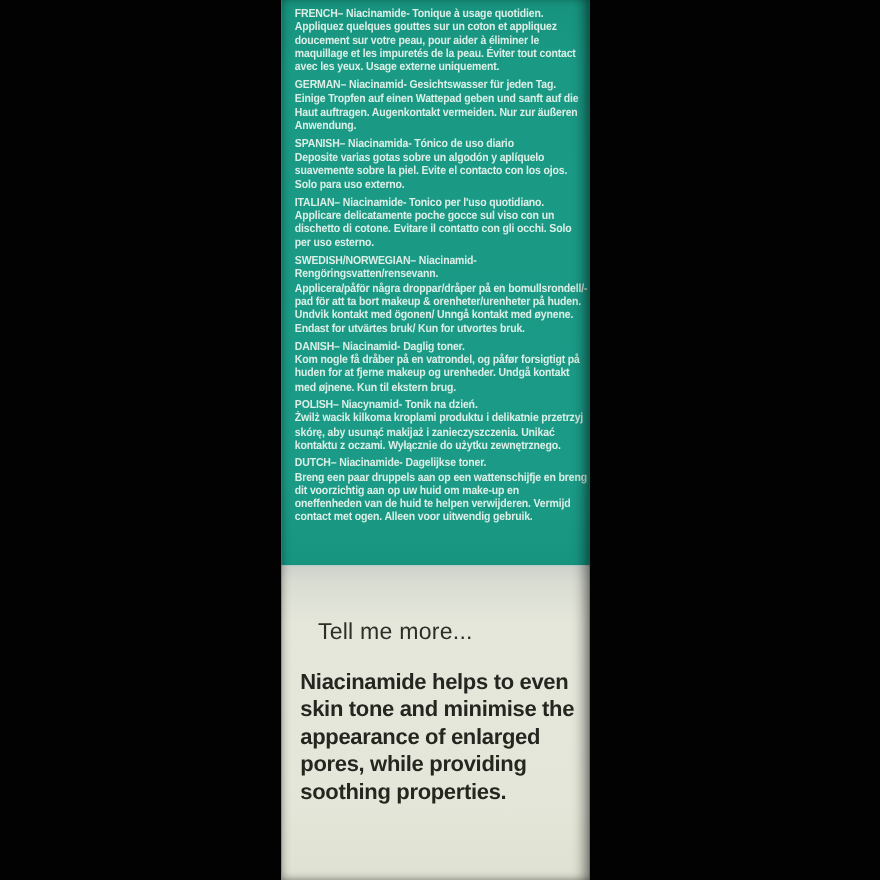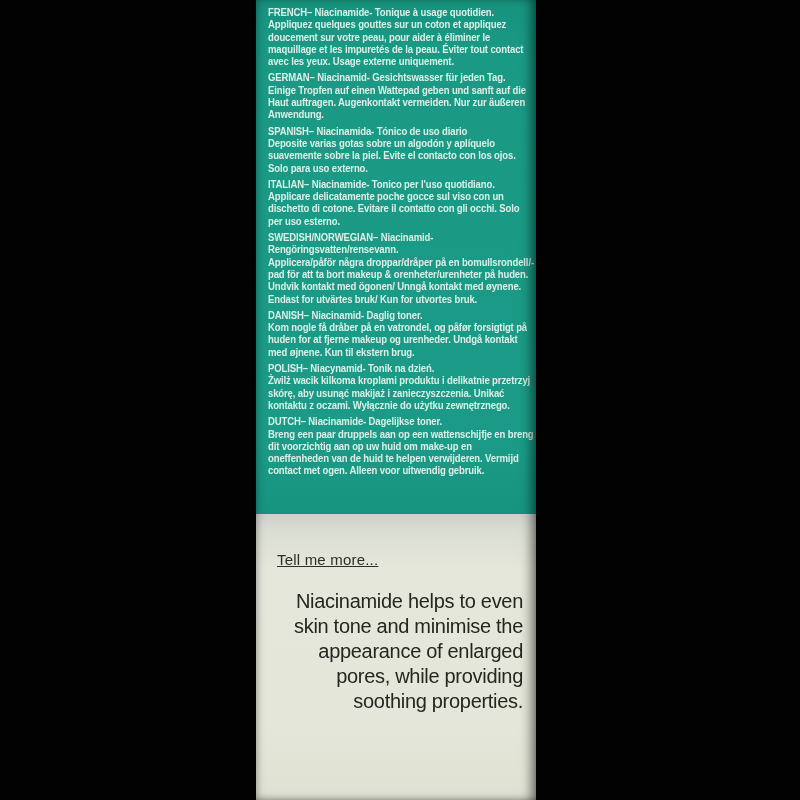--- a/index.html
+++ b/index.html
@@ -50,36 +50,34 @@
   }
   .panel-bottom {
     position: absolute; left: 0; top: 514px;
     width: 280px; height: 286px;
     background: linear-gradient(180deg, #ccd0cc 0px, #daddd2 16px, #e5e7db 55px, #e4e6d9 75%, #dfe1d2 100%);
     box-sizing: border-box;
     padding: 33px 14px 0 17px;
     overflow: hidden;
   }
   .tellme {
-    margin: 4px;
+    margin: 16px;
     color: #2e2e29;
-    font-size: 15px;
+    font-size: 21px;
     font-weight: 400;
     letter-spacing: 0.2px;
-    text-decoration: underline;
   }
   .claim {
     margin: 21px 0 0 0;
     color: #262621;
     font-size: 20px;
     line-height: 25px;
-    font-weight: 400;
+    font-weight: 700;
     letter-spacing: -0.3px;
     width: 250px;
-    text-align: right;
   }
 </style>
 </head>
 <body>
 
 <div class="scene">
   <div class="box">
 
     <div class="panel-top">
       <div class="teal-inner">

